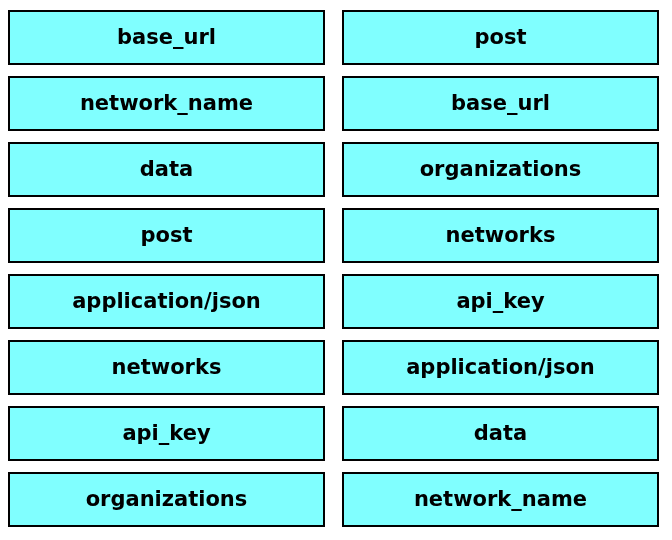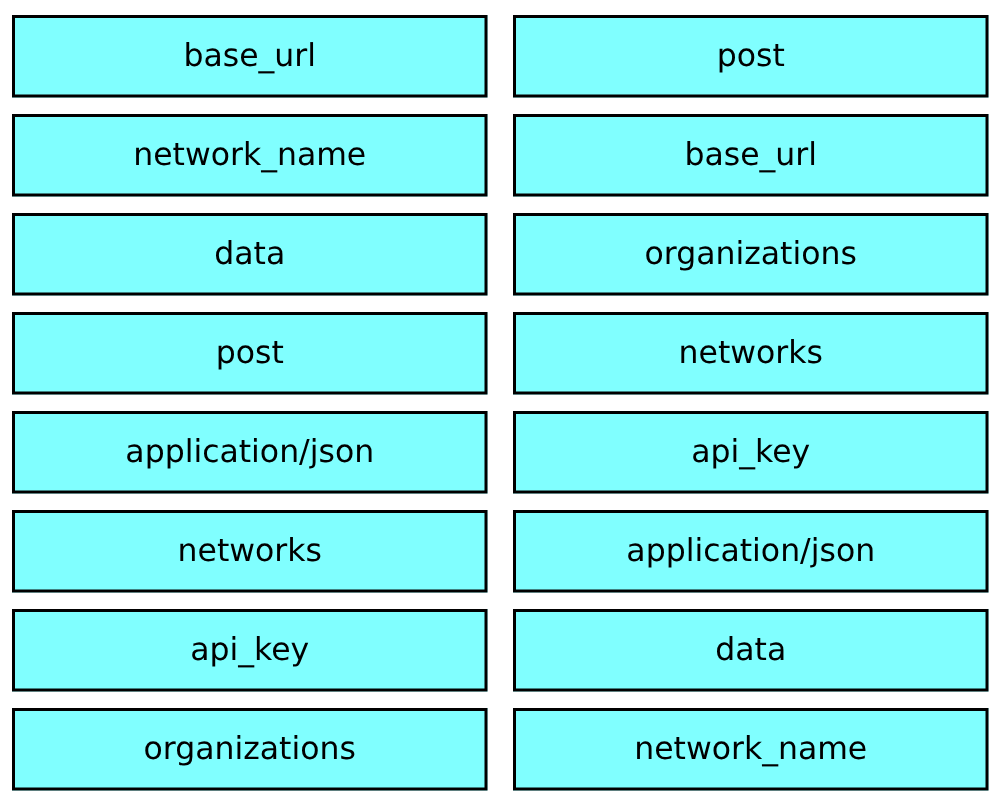--- a/index.html
+++ b/index.html
@@ -1,21 +1,21 @@
 <!DOCTYPE html>
 <html style="--box-fill: #80FFFF; --box-border: #000000; --background: #FFFFFF; --text: #000000;"><head>
 <meta charset="utf-8">
 <style>
   :root {
     --box-fill: #80FFFF;
     --box-border: #000000;
     --background: #FFFFFF;
     --text: #000000;
   }
-  * { margin: 0; padding: 0; box-sizing: border-box; }
+  * { margin: 0; padding: 0; box-sizing: border-box; font-weight: bold; }
   html, body {
     width: 672px;
     height: 540px;
     background: var(--background);
     font-family: "DejaVu Sans", sans-serif;
     overflow: hidden;
   }
   .board {
     position: absolute;
     left: 0; top: 0;

